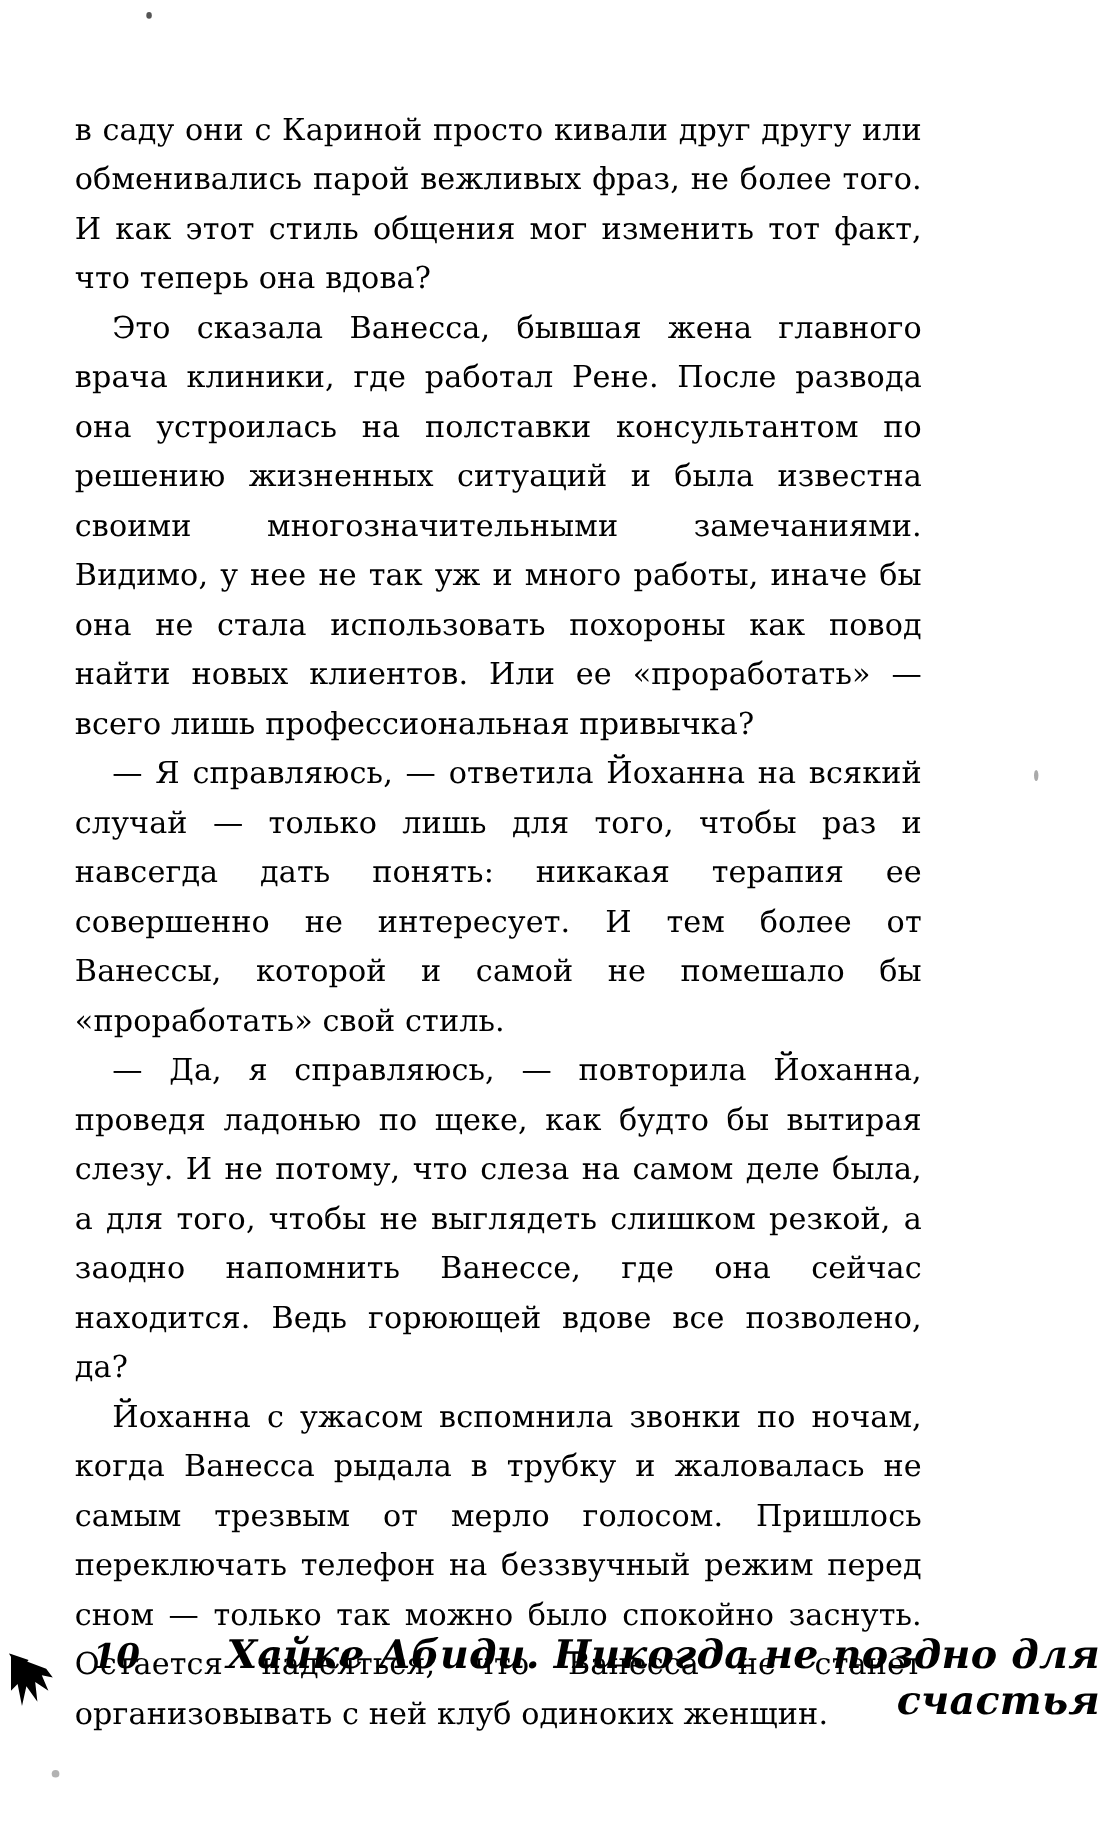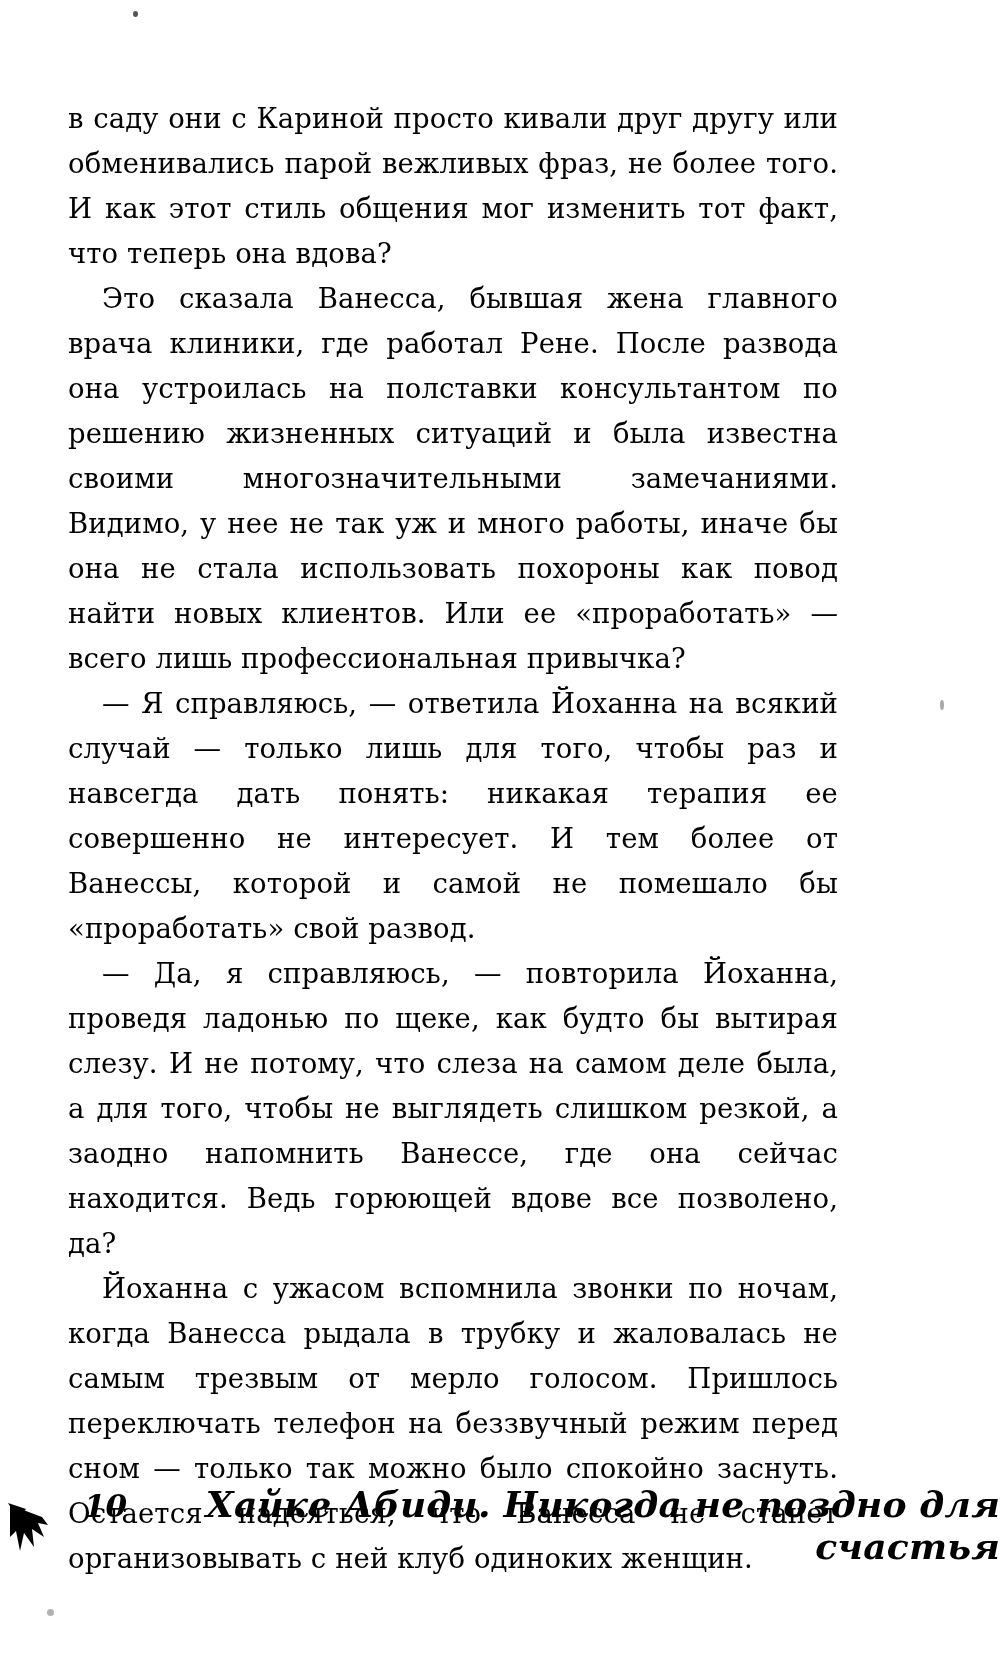--- a/index.html
+++ b/index.html
@@ -88,21 +88,21 @@
 
 <div class="page">
 
   <div class="speck speck-a"></div>
   <div class="speck speck-b"></div>
   <div class="speck speck-c"></div>
 
   <div class="text-block">
     <p class="para">в саду они с Кариной просто кивали друг другу или обменивались парой вежливых фраз, не более того. И как этот стиль общения мог изменить тот факт, что теперь она вдова?</p>
     <p class="para indent">Это сказала Ванесса, бывшая жена главного врача клиники, где работал Рене. После развода она устроилась на полставки консультантом по решению жизненных ситуаций и была известна своими многозначительными замечаниями. Видимо, у нее не так уж и много работы, иначе бы она не стала использовать похороны как повод найти новых клиентов. Или ее «проработать» — всего лишь профессиональная привычка?</p>
-    <p class="para indent">— Я справляюсь, — ответила Йоханна на всякий случай — только лишь для того, чтобы раз и навсегда дать понять: никакая терапия ее совершенно не интересует. И тем более от Ванессы, которой и самой не помешало бы «проработать» свой развод.</p>
+    <p class="para indent">— Я справляюсь, — ответила Йоханна на всякий случай — только лишь для того, чтобы раз и навсегда дать понять: никакая терапия ее совершенно не интересует. И тем более от Ванессы, которой и самой не помешало бы «проработать» свой стиль.</p>
     <p class="para indent">— Да, я справляюсь, — повторила Йоханна, проведя ладонью по щеке, как будто бы вытирая слезу. И не потому, что слеза на самом деле была, а для того, чтобы не выглядеть слишком резкой, а заодно напомнить Ванессе, где она сейчас находится. Ведь горюющей вдове все позволено, да?</p>
     <p class="para indent">Йоханна с ужасом вспомнила звонки по ночам, когда Ванесса рыдала в трубку и жаловалась не самым трезвым от мерло голосом. Пришлось переключать телефон на беззвучный режим перед сном — только так можно было спокойно заснуть. Остается надеяться, что Ванесса не станет организовывать с ней клуб одиноких женщин.</p>
   </div>
 
   <div class="corner-mark">
     <svg width="70" height="76" viewBox="0 0 70 76">
       <path d="M2 2 L34 14 L40 22 L30 20 L36 34 L24 26 L26 44 L16 30 L12 48 L8 28 L2 34 Z" fill="#000000"></path>
       <path d="M0 0 L18 6 L10 16 Z" fill="#000000"></path>
     </svg>
   </div>

